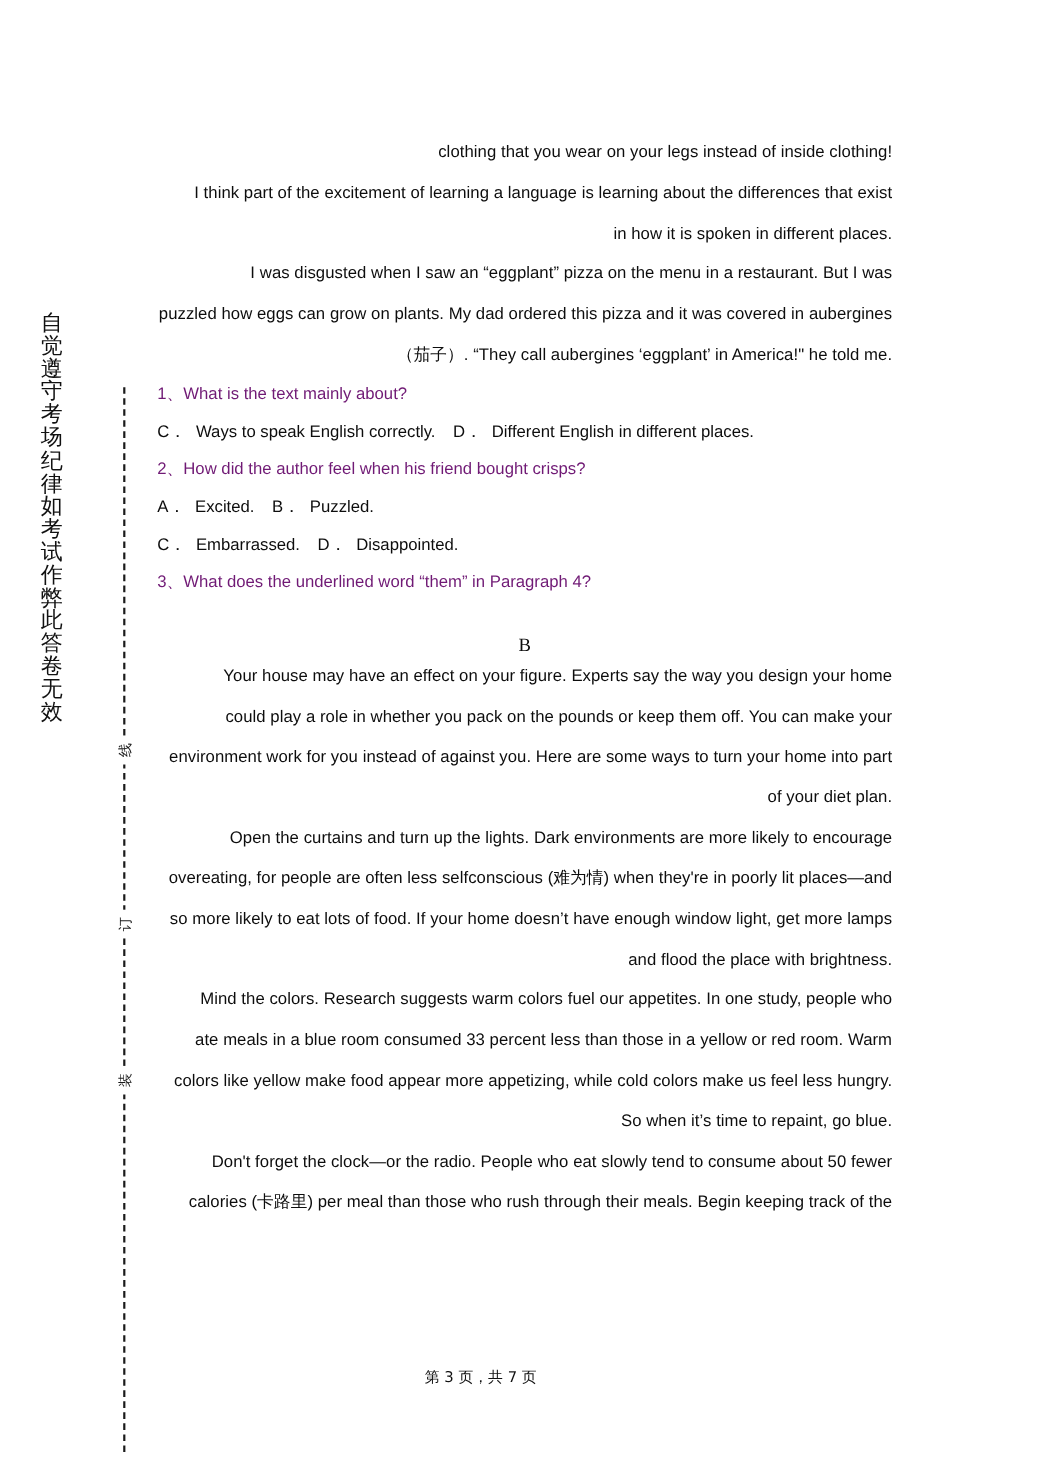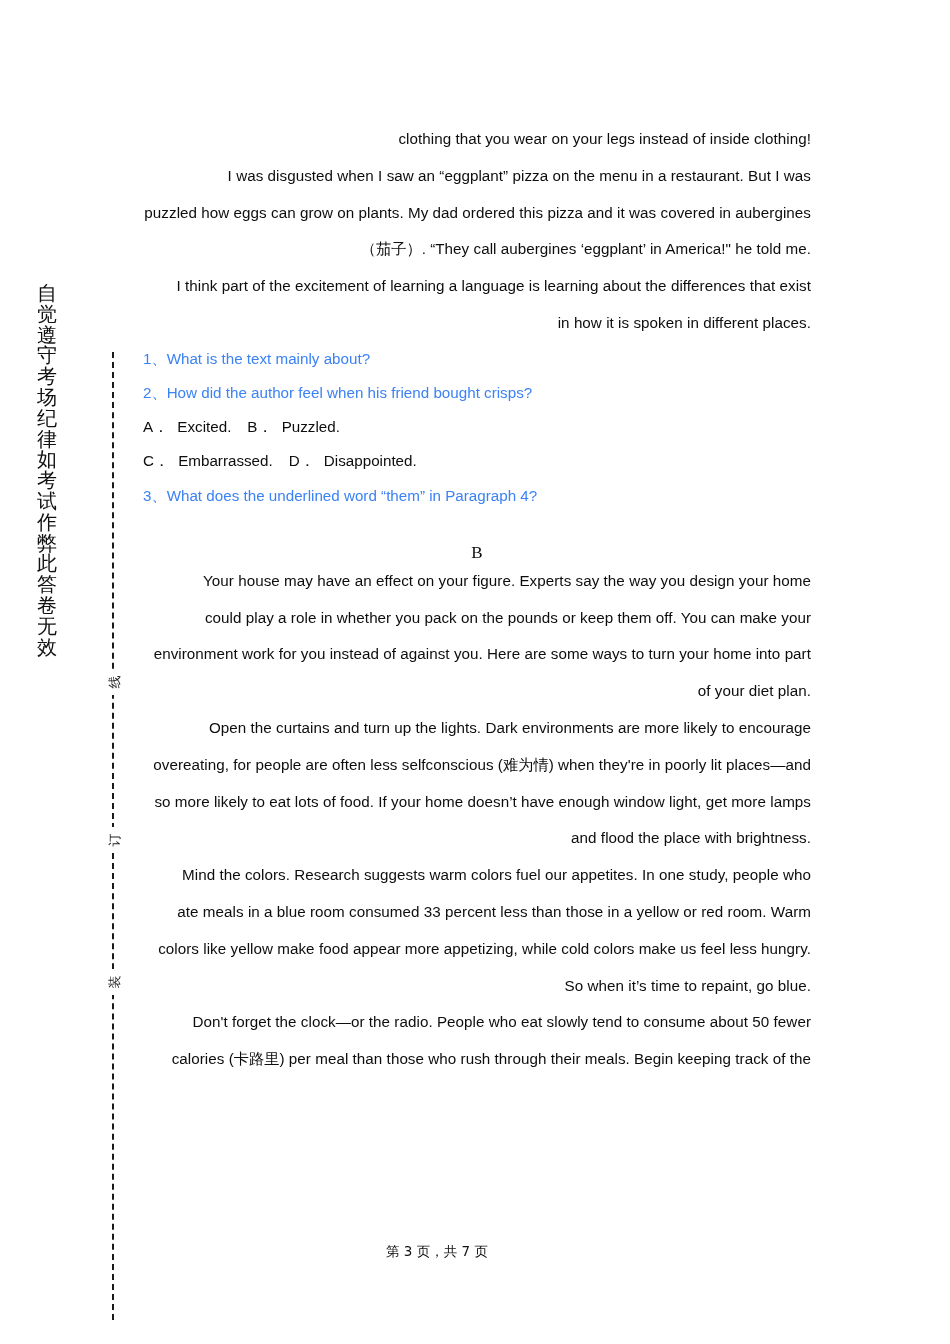--- a/index.html
+++ b/index.html
@@ -75,21 +75,21 @@
     letter-spacing: 0.05px;
     color: #0d0d0d;
   }
   .para.indent {
     text-indent: 32px;
   }
   .qline {
     font-size: 15.2px;
     line-height: 34.2px;
     margin: 0;
-    color: #3b82f6;
+    color: #701a75;
   }
   .optline {
     font-size: 15.2px;
     line-height: 34.2px;
     margin: 0;
     color: #0d0d0d;
   }
   .opt-gap { display: inline-block; width: 16px; }
   .opt-gap-sm { display: inline-block; width: 9px; }
 
@@ -124,25 +124,28 @@
   <div class="vertical-notice">自觉遵守考场纪律如考试作弊此答卷无效</div>
 
   <div class="binding-line"></div>
   <div class="binding-char bc-0">线</div>
   <div class="binding-char bc-1">订</div>
   <div class="binding-char bc-2">装</div>
 
   <div class="content">
 
     <p class="para">clothing that you wear on your legs instead of inside clothing!</p>
+    <p class="para indent">I think part of the excitement of learning a language is learning about the differences that exist in how it is spoken in different places.</p>
     <p class="para indent">I was disgusted when I saw an “eggplant” pizza on the menu in a restaurant. But I was puzzled how eggs can grow on plants. My dad ordered this pizza and it was covered in aubergines（茄子）. “They call aubergines ‘eggplant’ in America!" he told me.</p>
-    <p class="para indent">I think part of the excitement of learning a language is learning about the differences that exist in how it is spoken in different places.</p>
 
     <p class="qline">
       <span>1、</span><span>What is the text mainly about?</span>
+    </p>
+    <p class="optline">
+      <span>C．</span><span class="opt-gap-sm"></span><span>Ways to speak English correctly.</span><span class="opt-gap"></span><span>D．</span><span class="opt-gap-sm"></span><span>Different English in different places.</span>
     </p>
 
     <p class="qline">
       <span>2、</span><span>How did the author feel when his friend bought crisps?</span>
     </p>
     <p class="optline">
       <span>A．</span><span class="opt-gap-sm"></span><span>Excited.</span><span class="opt-gap"></span><span>B．</span><span class="opt-gap-sm"></span><span>Puzzled.</span>
     </p>
     <p class="optline">
       <span>C．</span><span class="opt-gap-sm"></span><span>Embarrassed.</span><span class="opt-gap"></span><span>D．</span><span class="opt-gap-sm"></span><span>Disappointed.</span>

